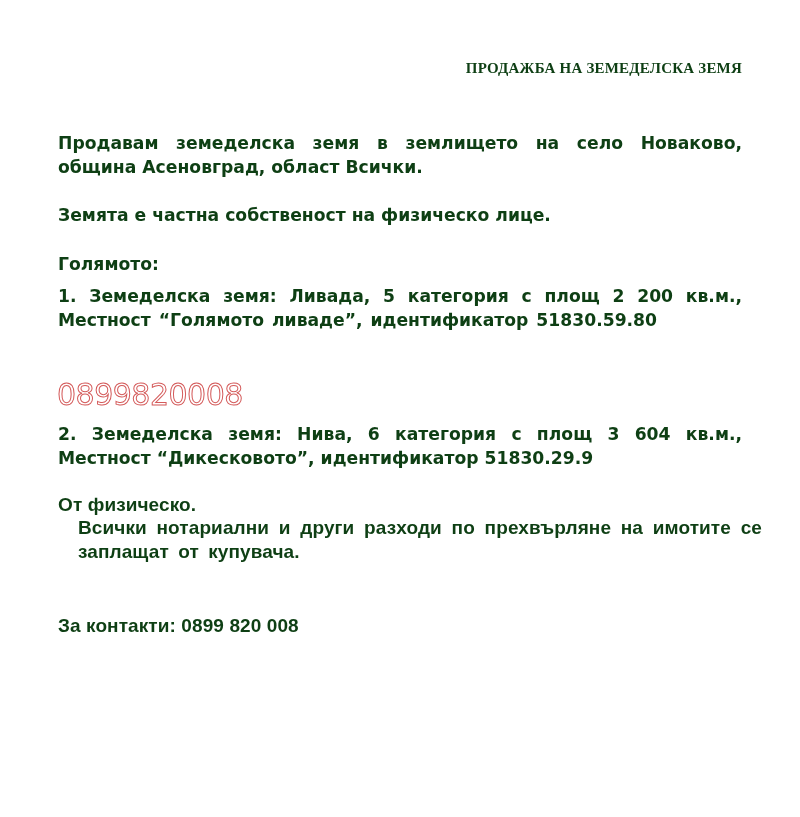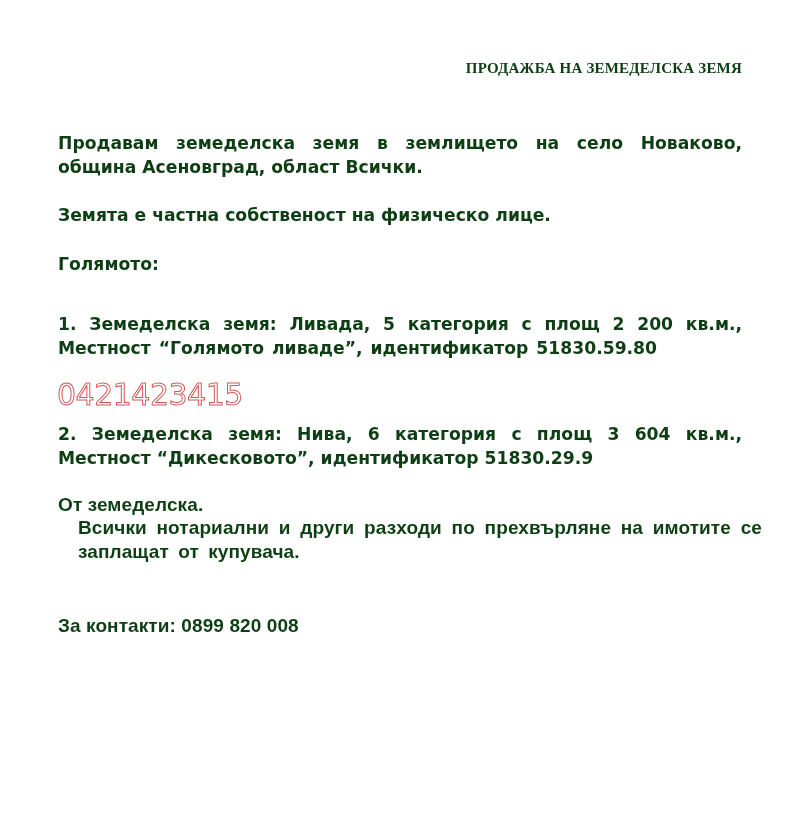--- a/index.html
+++ b/index.html
@@ -43,21 +43,21 @@
       margin: 0;
     }
     .para.narrow {
       font-family: "Liberation Sans", sans-serif;
       font-size: 19px;
       letter-spacing: 0.1px;
     }
     .p-intro   { top: 131px; }
     .p-private { top: 203px; }
     .p-desc    { top: 252px; }
-    .p-item1   { top: 312px; word-spacing: 2px; }
+    .p-item1   { top: 284px; word-spacing: 2px; }
     .p-item2   { top: 396px; margin-top: 26px; }
     .p-owner   { top: 493px; }
     .p-costs   { top: 516px; word-spacing: 4px; margin-left: 20px; }
     .p-contact { top: 614px; }
     .watermark {
       position: absolute;
       left: 57px;
       top: 377px;
       font-family: "DejaVu Sans", sans-serif;
       font-weight: normal;
@@ -79,20 +79,20 @@
   <p class="para p-intro">Продавам земеделска земя в землището на село Новаково, община Асеновград, област Всички.</p>
 
   <p class="para p-private">Земята е частна собственост на физическо лице.</p>
 
   <p class="para p-desc">Голямото:</p>
 
   <p class="para p-item1">1. Земеделска земя: Ливада, 5 категория с площ 2 200 кв.м., Местност “Голямото ливаде”, идентификатор 51830.59.80</p>
 
   <p class="para p-item2">2. Земеделска земя: Нива, 6 категория с площ 3 604 кв.м., Местност “Дикесковото”, идентификатор 51830.29.9</p>
 
-  <p class="para narrow p-owner">От земеделска.</p>
+  <p class="para narrow p-owner">От физическо.</p>
 
   <p class="para narrow p-costs">Всички нотариални и други разходи по прехвърляне на имотите се заплащат от купувача.</p>
 
   <p class="para narrow p-contact">За контакти: 0899 820 008</p>
 </div>
 
-<div class="watermark">0421423415</div>
+<div class="watermark">0899820008</div>
 
 </body></html>

